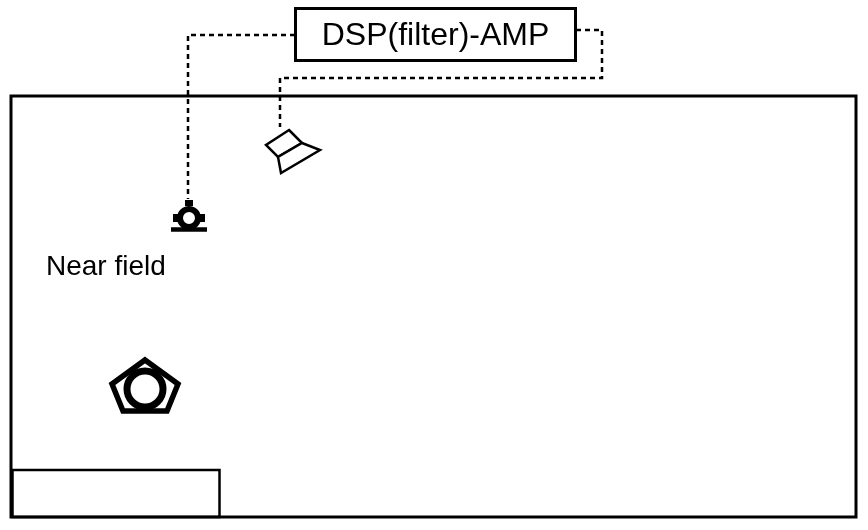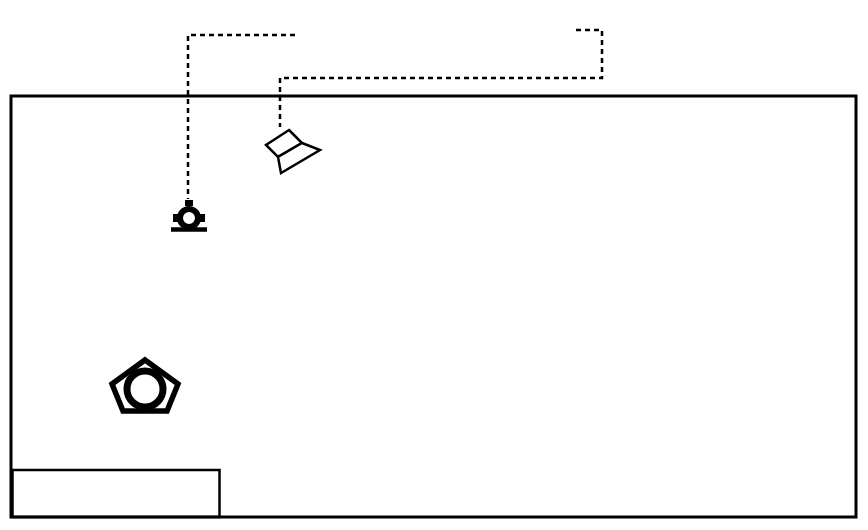--- a/index.html
+++ b/index.html
@@ -76,15 +76,19 @@
       <rect x="199" y="214" width="6" height="8" fill="#000000"></rect>
       <line x1="171" y1="229.5" x2="207" y2="229.5" stroke="#000000" stroke-width="4.5"></line>
     </g>
 
     <g>
       <polygon points="145,360 178,384 167,411 123,411 112,384" fill="none" stroke="#000000" stroke-width="5.5" stroke-linejoin="miter"></polygon>
       <circle cx="145" cy="389" r="18" fill="none" stroke="#000000" stroke-width="7"></circle>
     </g>
   </svg>
 
+  <div class="dsp-box">
+    <span class="dsp-label">DSP(filter)-AMP</span>
+  </div>
 
+  <div class="near-field-label">Near field</div>
 
 </div>
 
 </body></html>

